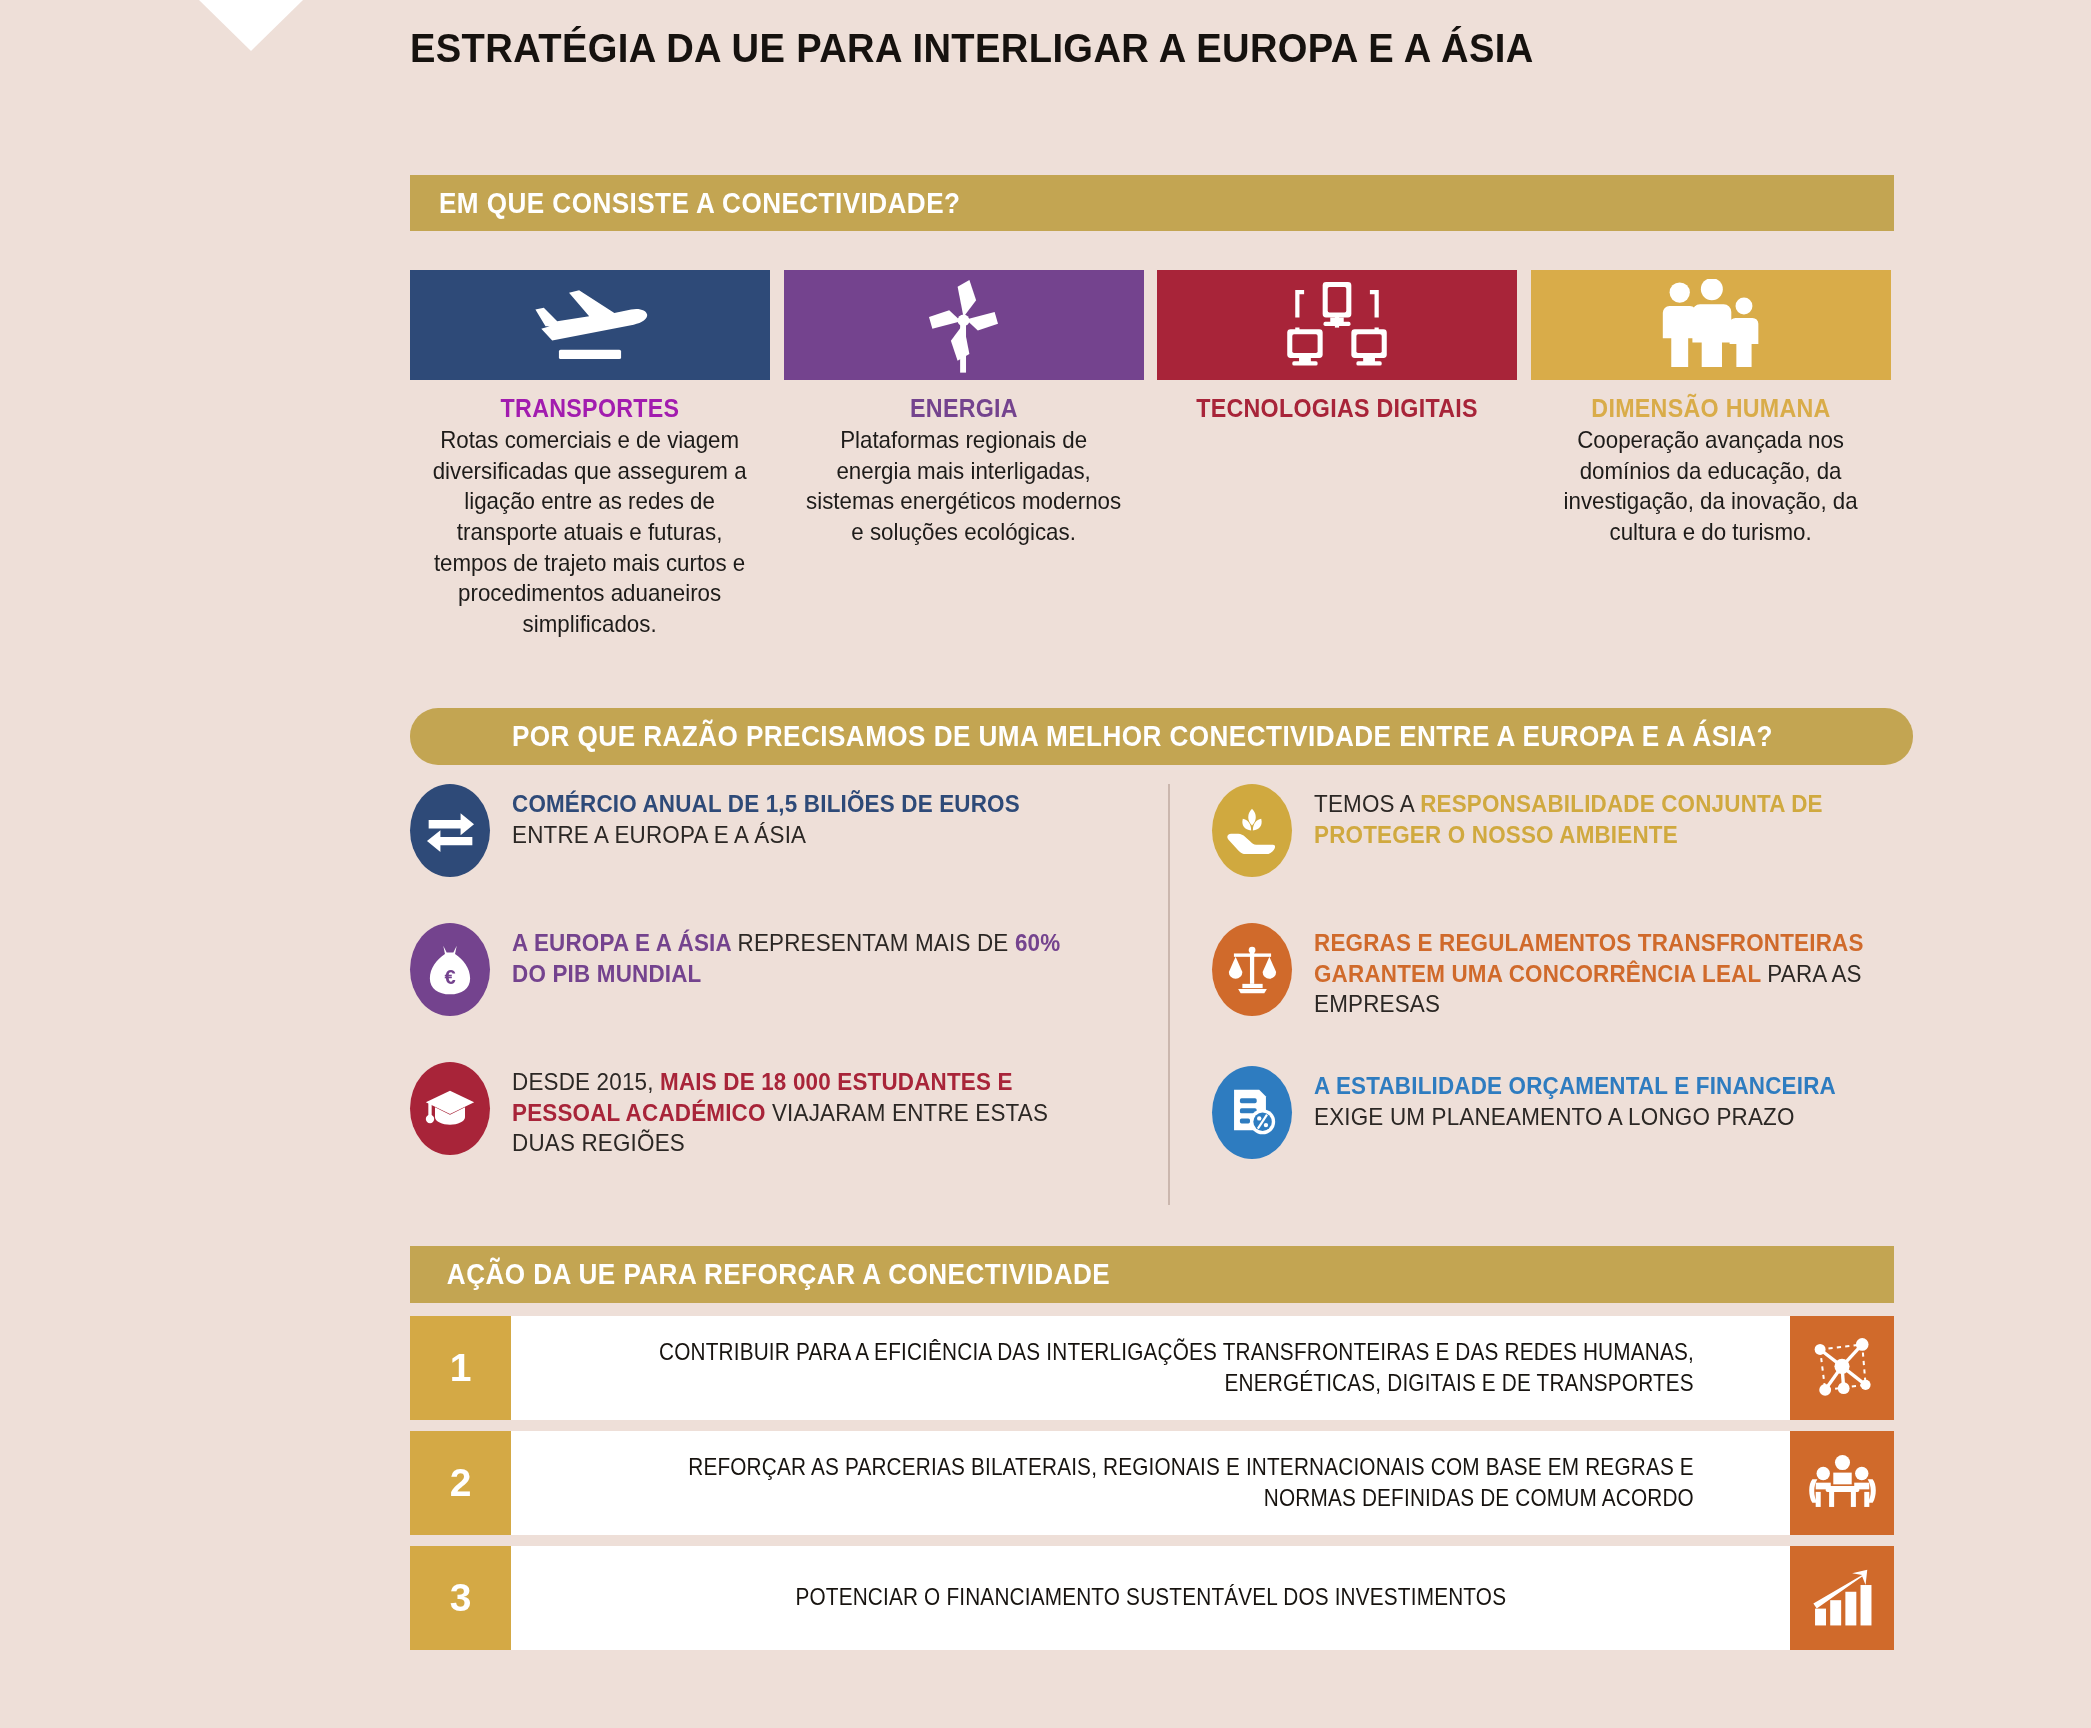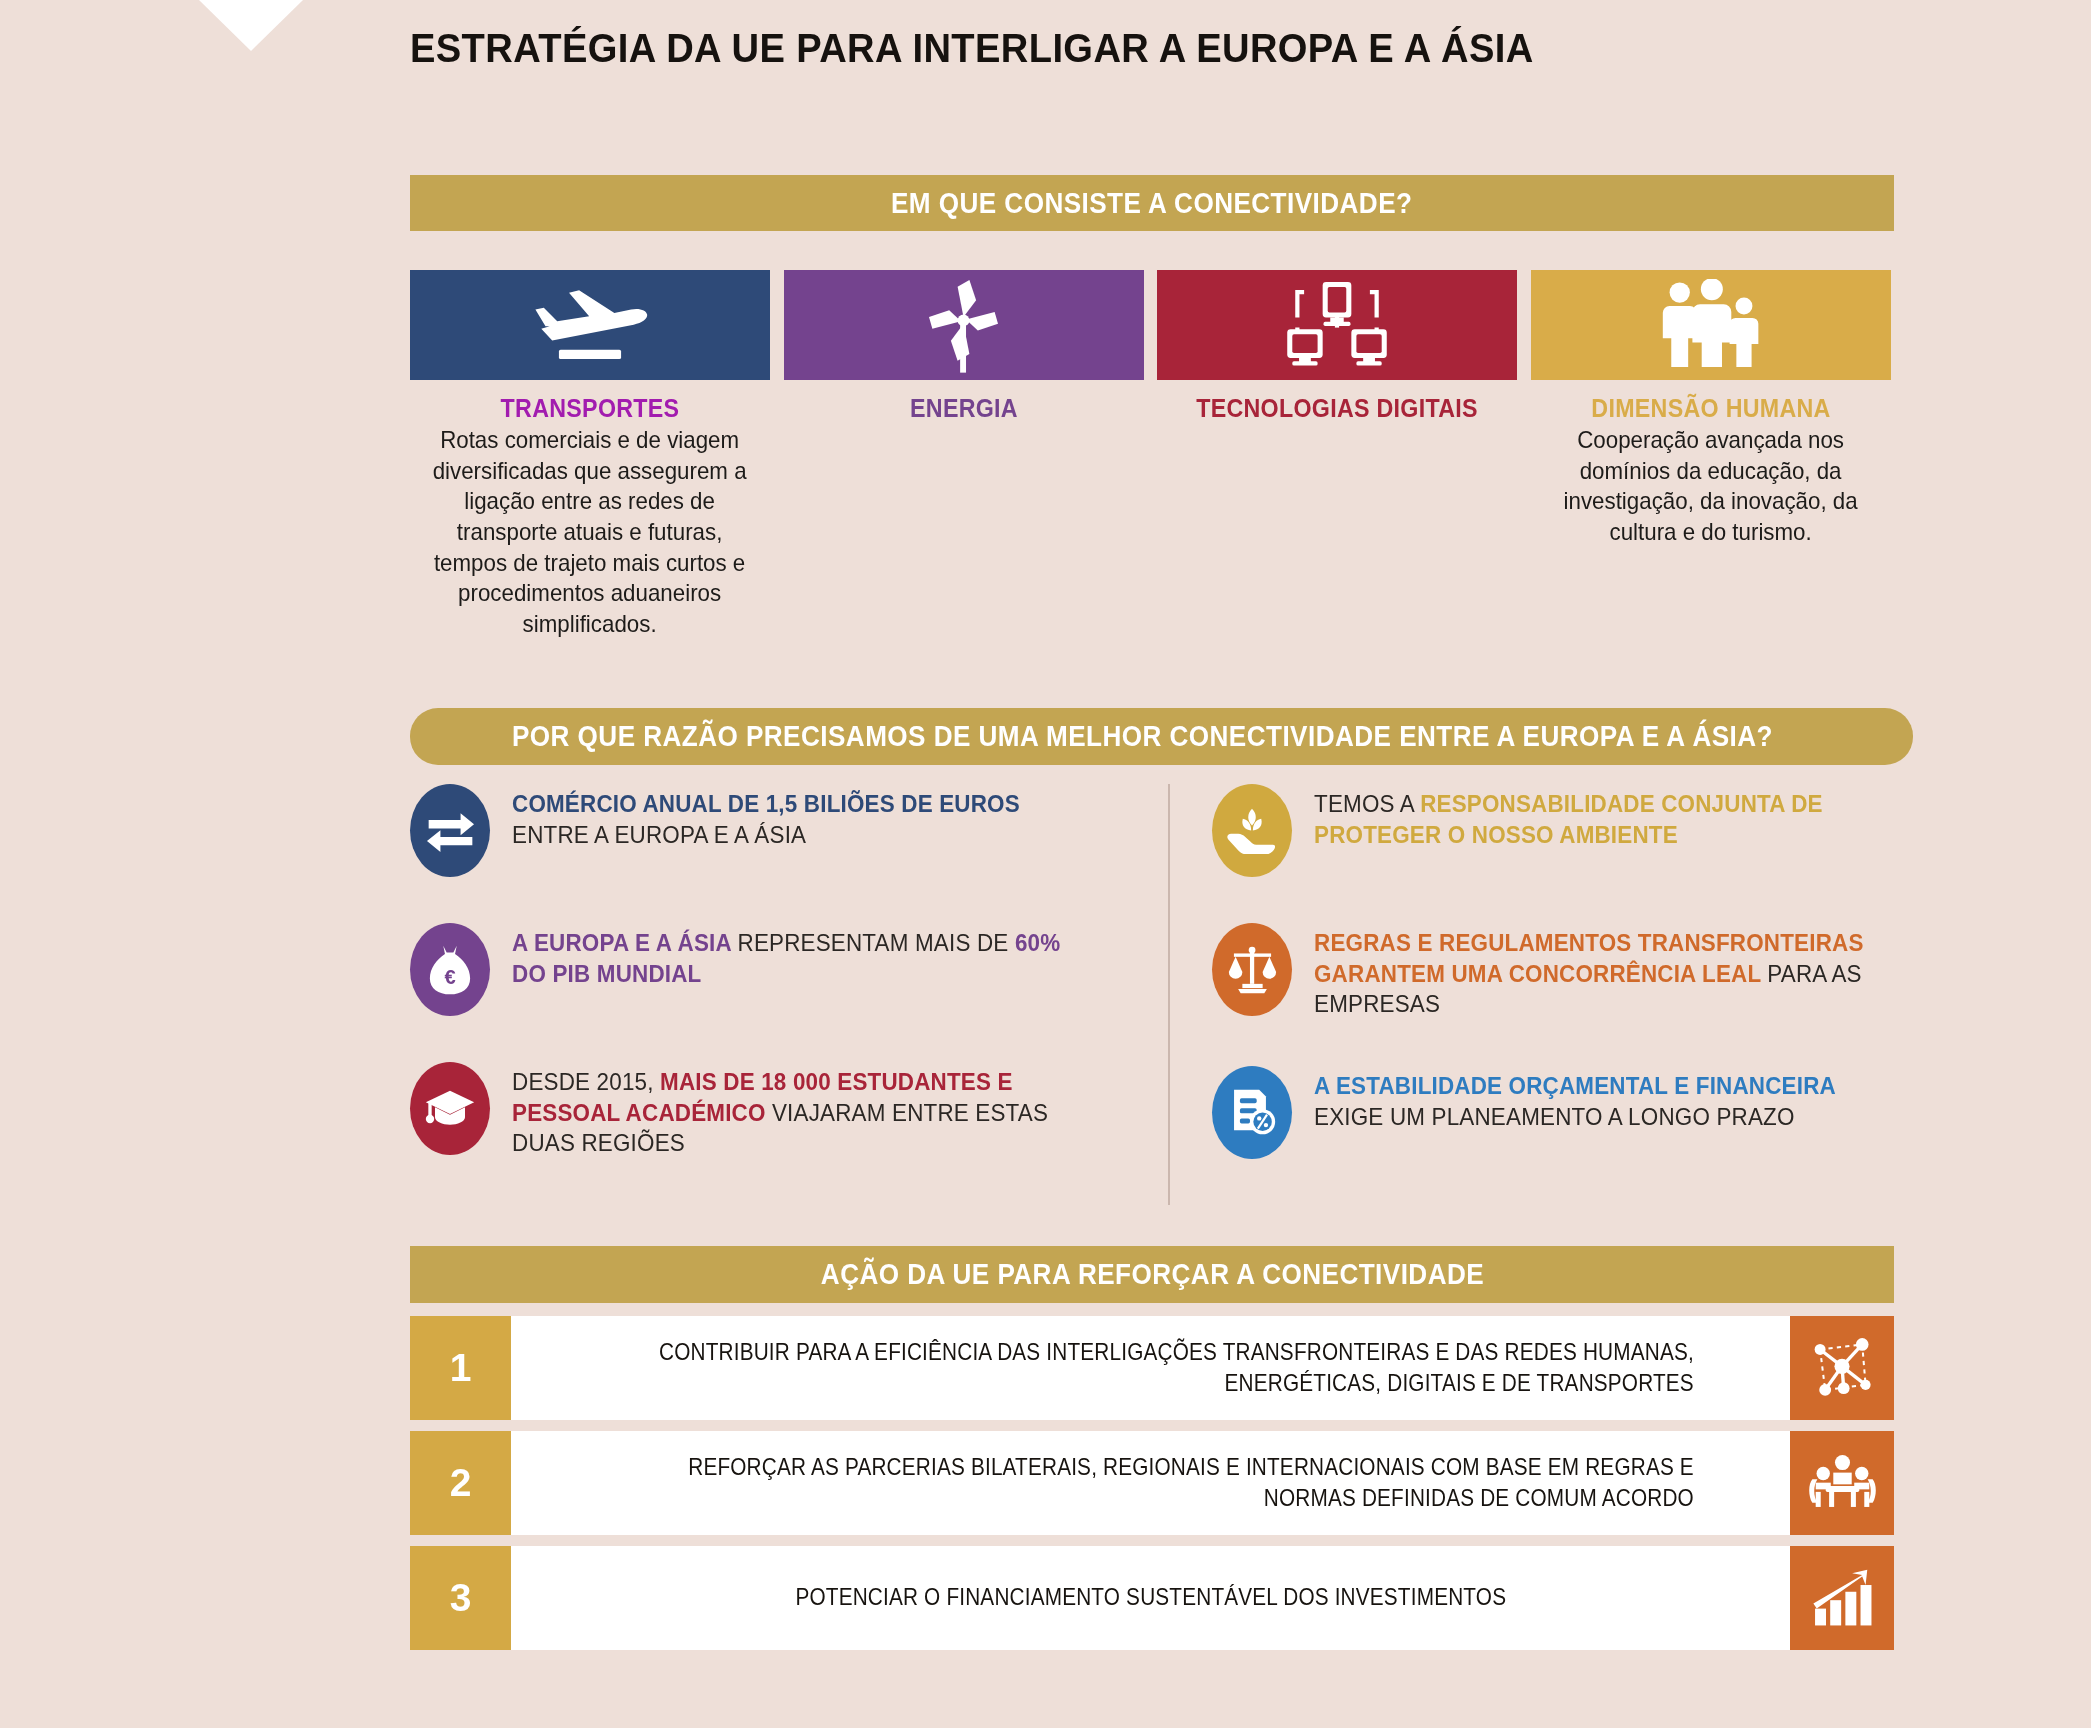--- a/index.html
+++ b/index.html
@@ -16,21 +16,21 @@
   .page{position:absolute;left:0;top:0;width:2091px;height:1729px;}
 
   .title{position:absolute;left:410px;top:25px;width:1518px;
     font-size:41px;font-weight:bold;color:#16120F;letter-spacing:0.4px;
     font-stretch:condensed;transform:scaleX(0.93);transform-origin:left center;}
 
   
   .banner{position:absolute;background:#C3A552;color:#fff;
     font-weight:bold;font-size:29px;letter-spacing:0.5px;
     display:flex;align-items:center;}
-  .banner.center{justify-content:center;}
+  .banner.center{justify-content:flex-start;}
   .banner.left{justify-content:flex-end;padding-left:18.6px;border-radius:28px;}
   .banner span{transform:scaleX(0.9);transform-origin:center;white-space:nowrap;}
   .banner.left span{transform-origin:left center;}
 
   
   .pillars{position:absolute;left:410px;top:270px;width:1484px;
     display:flex;gap:13.5px;}
   .pillar{width:360px;}
   .pillar .thumb{height:110px;display:flex;align-items:center;justify-content:center;}
   .pillar h3{margin:13.5px 0 0;text-align:center;font-size:25px;font-weight:bold;
@@ -103,20 +103,23 @@
             <path d="M55 58 L62 94 L48 102 L40 78 z"></path>
             <path d="M52 55 L18 64 L14 50 L38 42 z"></path>
             <circle cx="55" cy="54" r="7"></circle>
             <rect x="51" y="58" width="7" height="58"></rect>
           </g>
         </svg>
       </div>
       <h3 style="color:#74438E">
         <span>ENERGIA</span>
         </h3>
+      <p>
+          <span>Plataformas regionais de energia mais interligadas, sistemas energéticos modernos e soluções ecológicas.</span>
+        </p>
     </div>
 
     <div class="pillar">
       <div class="thumb" style="background:#A82439">
         <svg width="110" height="97" viewBox="0 0 130 115">
           <g fill="none" stroke="#fff" stroke-width="5">
             <path d="M26 18 h-8 v30"></path>
               <path d="M104 18 h8 v30"></path>
             <path d="M65 46 v14"></path>
               <path d="M18 60 v10 h22"></path>

